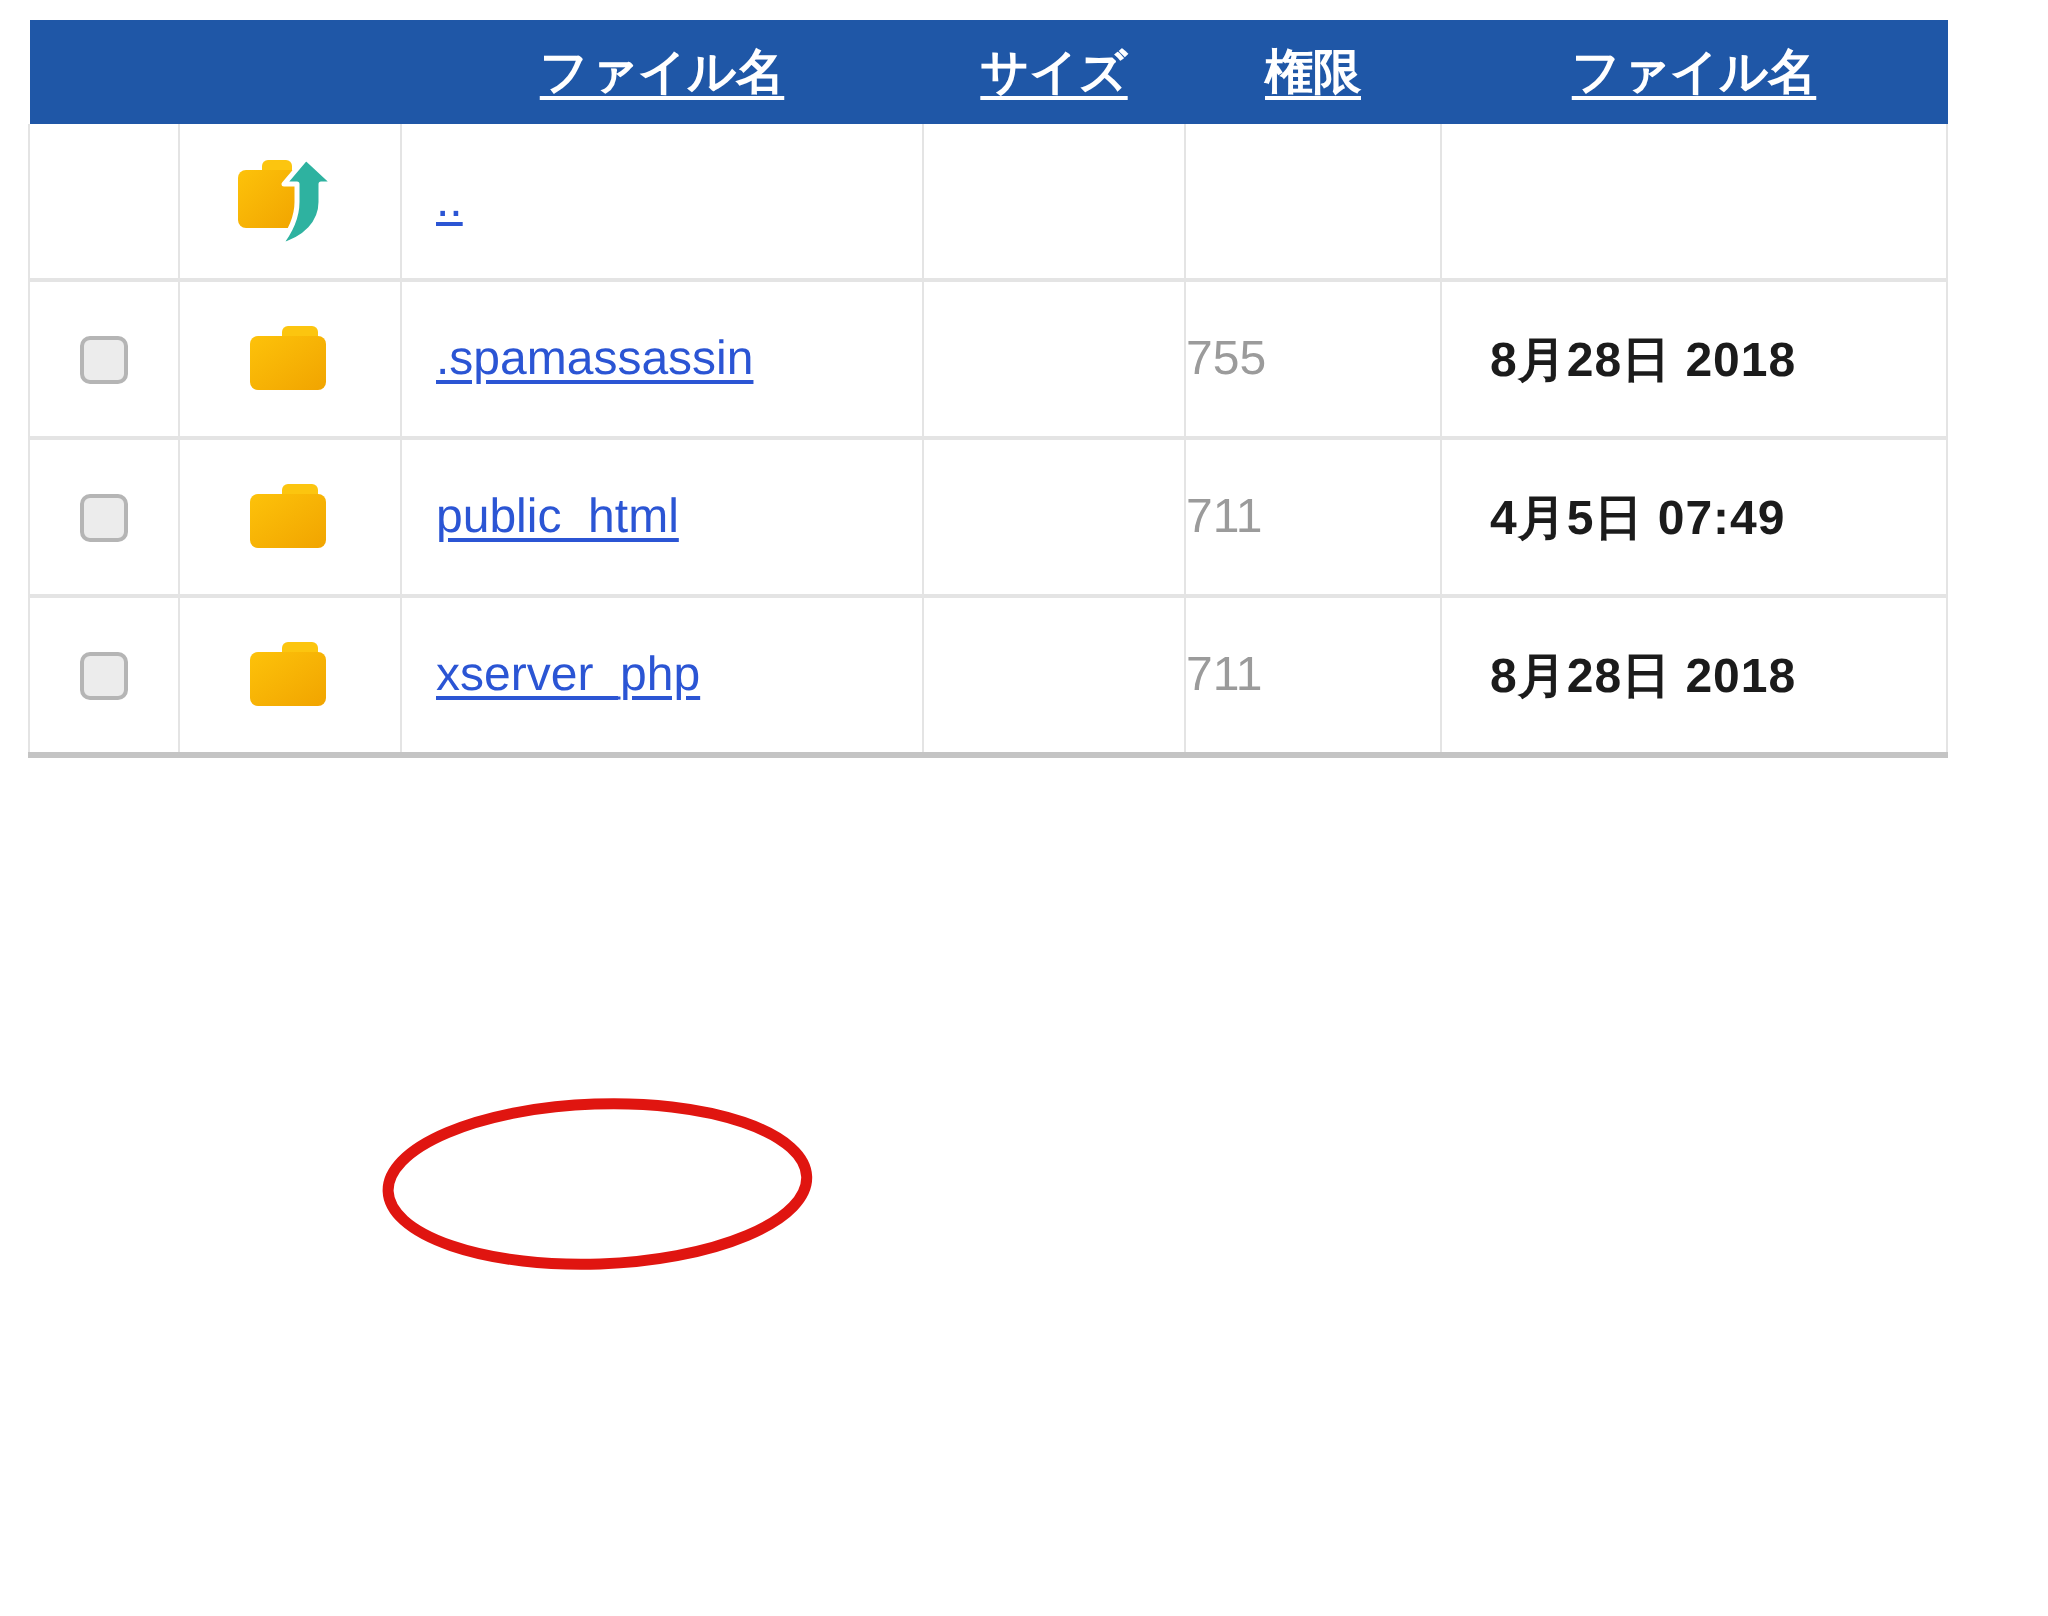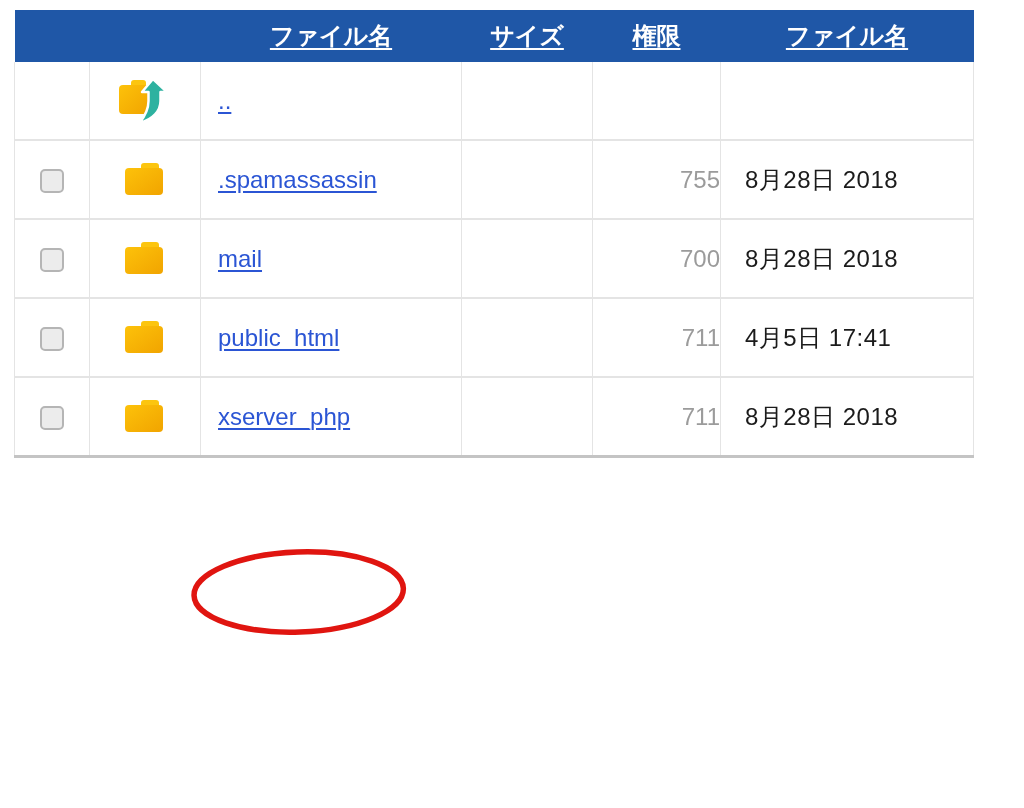--- a/index.html
+++ b/index.html
@@ -39,22 +39,22 @@
   .checkbox{
     display:inline-block;width:20px;height:20px;
     background:var(--checkbox-bg);
     border:2px solid var(--checkbox-border);
     border-radius:5px;cursor:pointer;vertical-align:middle;
   }
   td.c-icon{text-align:center;}
   td.c-icon .icon{display:inline-block;vertical-align:middle;line-height:0;}
   td.c-name{padding-left:17px;text-align:left;}
   a.file-link{color:var(--link-color);text-decoration:underline;text-underline-offset:3px;cursor:pointer;}
-  td.c-perm{text-align:right;color:var(--perm-color);}
-  td.c-date{padding-left:24px;text-align:left;color:var(--date-color);letter-spacing:0.5px;}
+  td.c-perm{text-align:left;color:var(--perm-color);}
+  td.c-date{padding-left:24px;text-align:left;color:var(--date-color);letter-spacing:0.5px;font-weight:bold;}
   .annotation-svg{position:absolute;pointer-events:none;z-index:5;}
 </style>
 </head>
 <body>
 
 <svg width="0" height="0" style="position:absolute" aria-hidden="true">
   <defs>
     <linearGradient id="fgrad" x1="0" y1="0" x2="1" y2="1">
       <stop offset="0" stop-color="#fdc20a"></stop>
       <stop offset="1" stop-color="#f1a400"></stop>
@@ -131,45 +131,25 @@
     <td class="c-icon">
       <span class="icon ic-folder">
         <svg width="40" height="33" viewBox="0 0 40 33">
           <rect x="16" y="0" width="18" height="12" rx="3" fill="var(--folder-tab)"></rect>
           <rect x="0" y="5" width="38" height="27" rx="4" fill="url(#fgrad)"></rect>
         </svg>
       </span>
       
     </td>
     <td class="c-name">
-      <a class="file-link" href="#">mail</a>
-    </td>
-    <td class="c-size"></td>
-    <td class="c-perm">700</td>
-    <td class="c-date">8月28日 2018</td>
-  </tr>
-        <tr>
-    <td class="c-check">
-      <span class="checkbox"></span>
-    </td>
-    <td class="c-icon">
-      <span class="icon ic-folder">
-        <svg width="40" height="33" viewBox="0 0 40 33">
-          <rect x="16" y="0" width="18" height="12" rx="3" fill="var(--folder-tab)"></rect>
-          <rect x="0" y="5" width="38" height="27" rx="4" fill="url(#fgrad)"></rect>
-        </svg>
-      </span>
-      
-    </td>
-    <td class="c-name">
       <a class="file-link" href="#">public_html</a>
     </td>
     <td class="c-size"></td>
     <td class="c-perm">711</td>
-    <td class="c-date">4月5日 17:41</td>
+    <td class="c-date">4月5日 07:49</td>
   </tr>
         <tr>
     <td class="c-check">
       <span class="checkbox"></span>
     </td>
     <td class="c-icon">
       <span class="icon ic-folder">
         <svg width="40" height="33" viewBox="0 0 40 33">
           <rect x="16" y="0" width="18" height="12" rx="3" fill="var(--folder-tab)"></rect>
           <rect x="0" y="5" width="38" height="27" rx="4" fill="url(#fgrad)"></rect>

